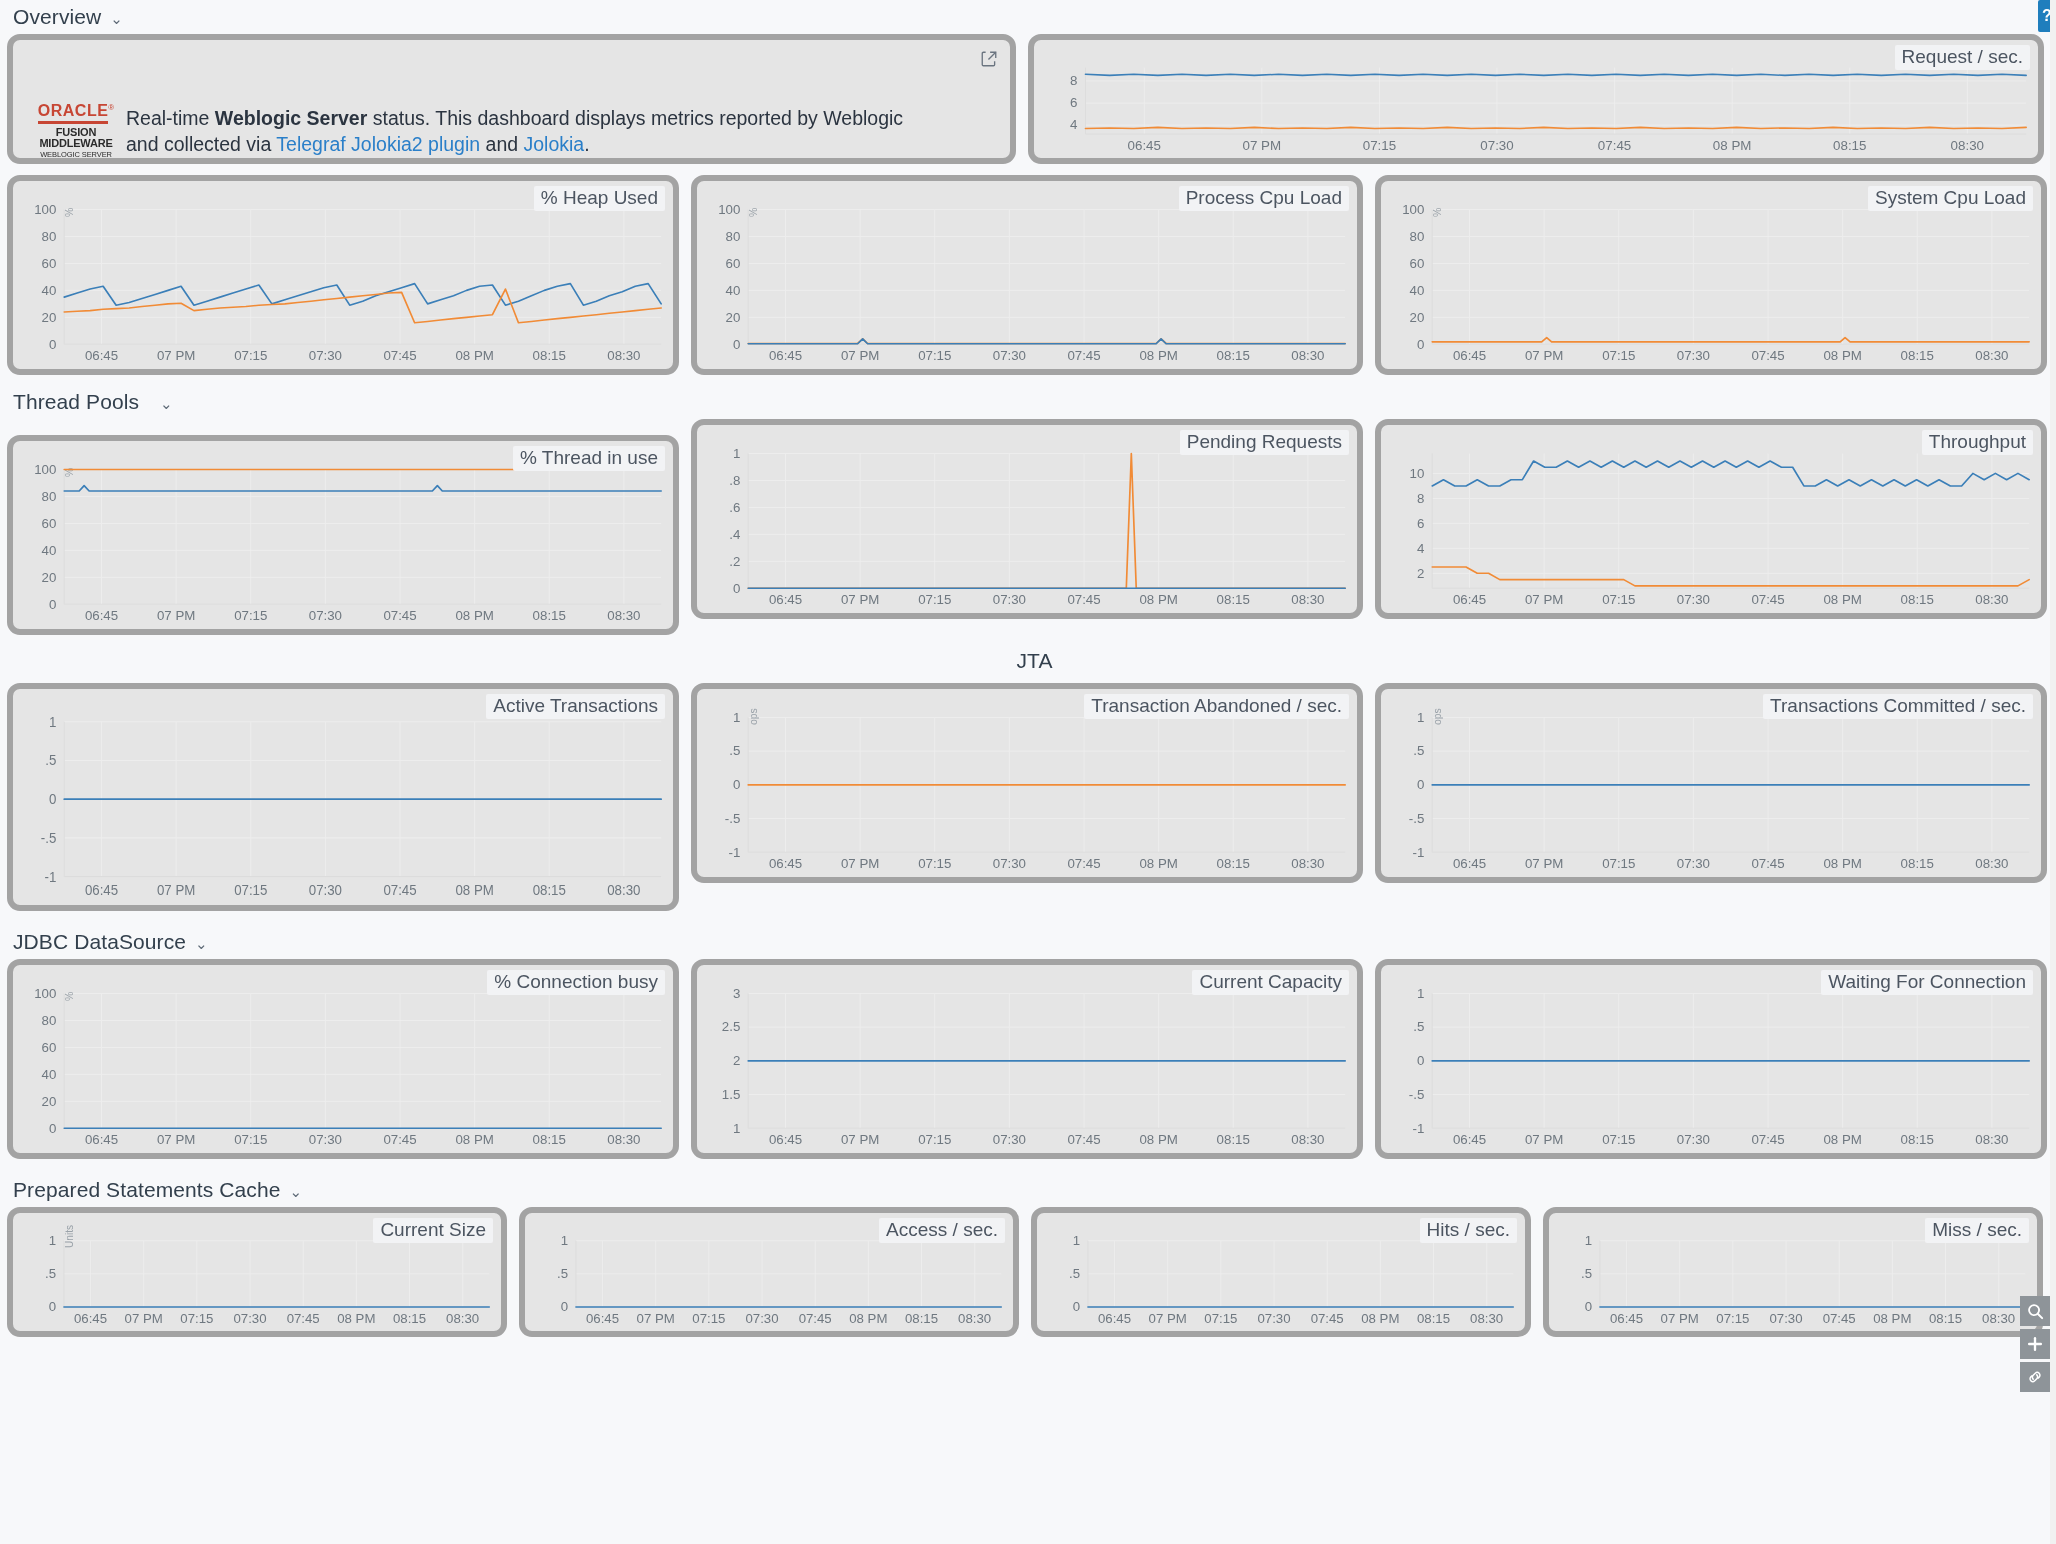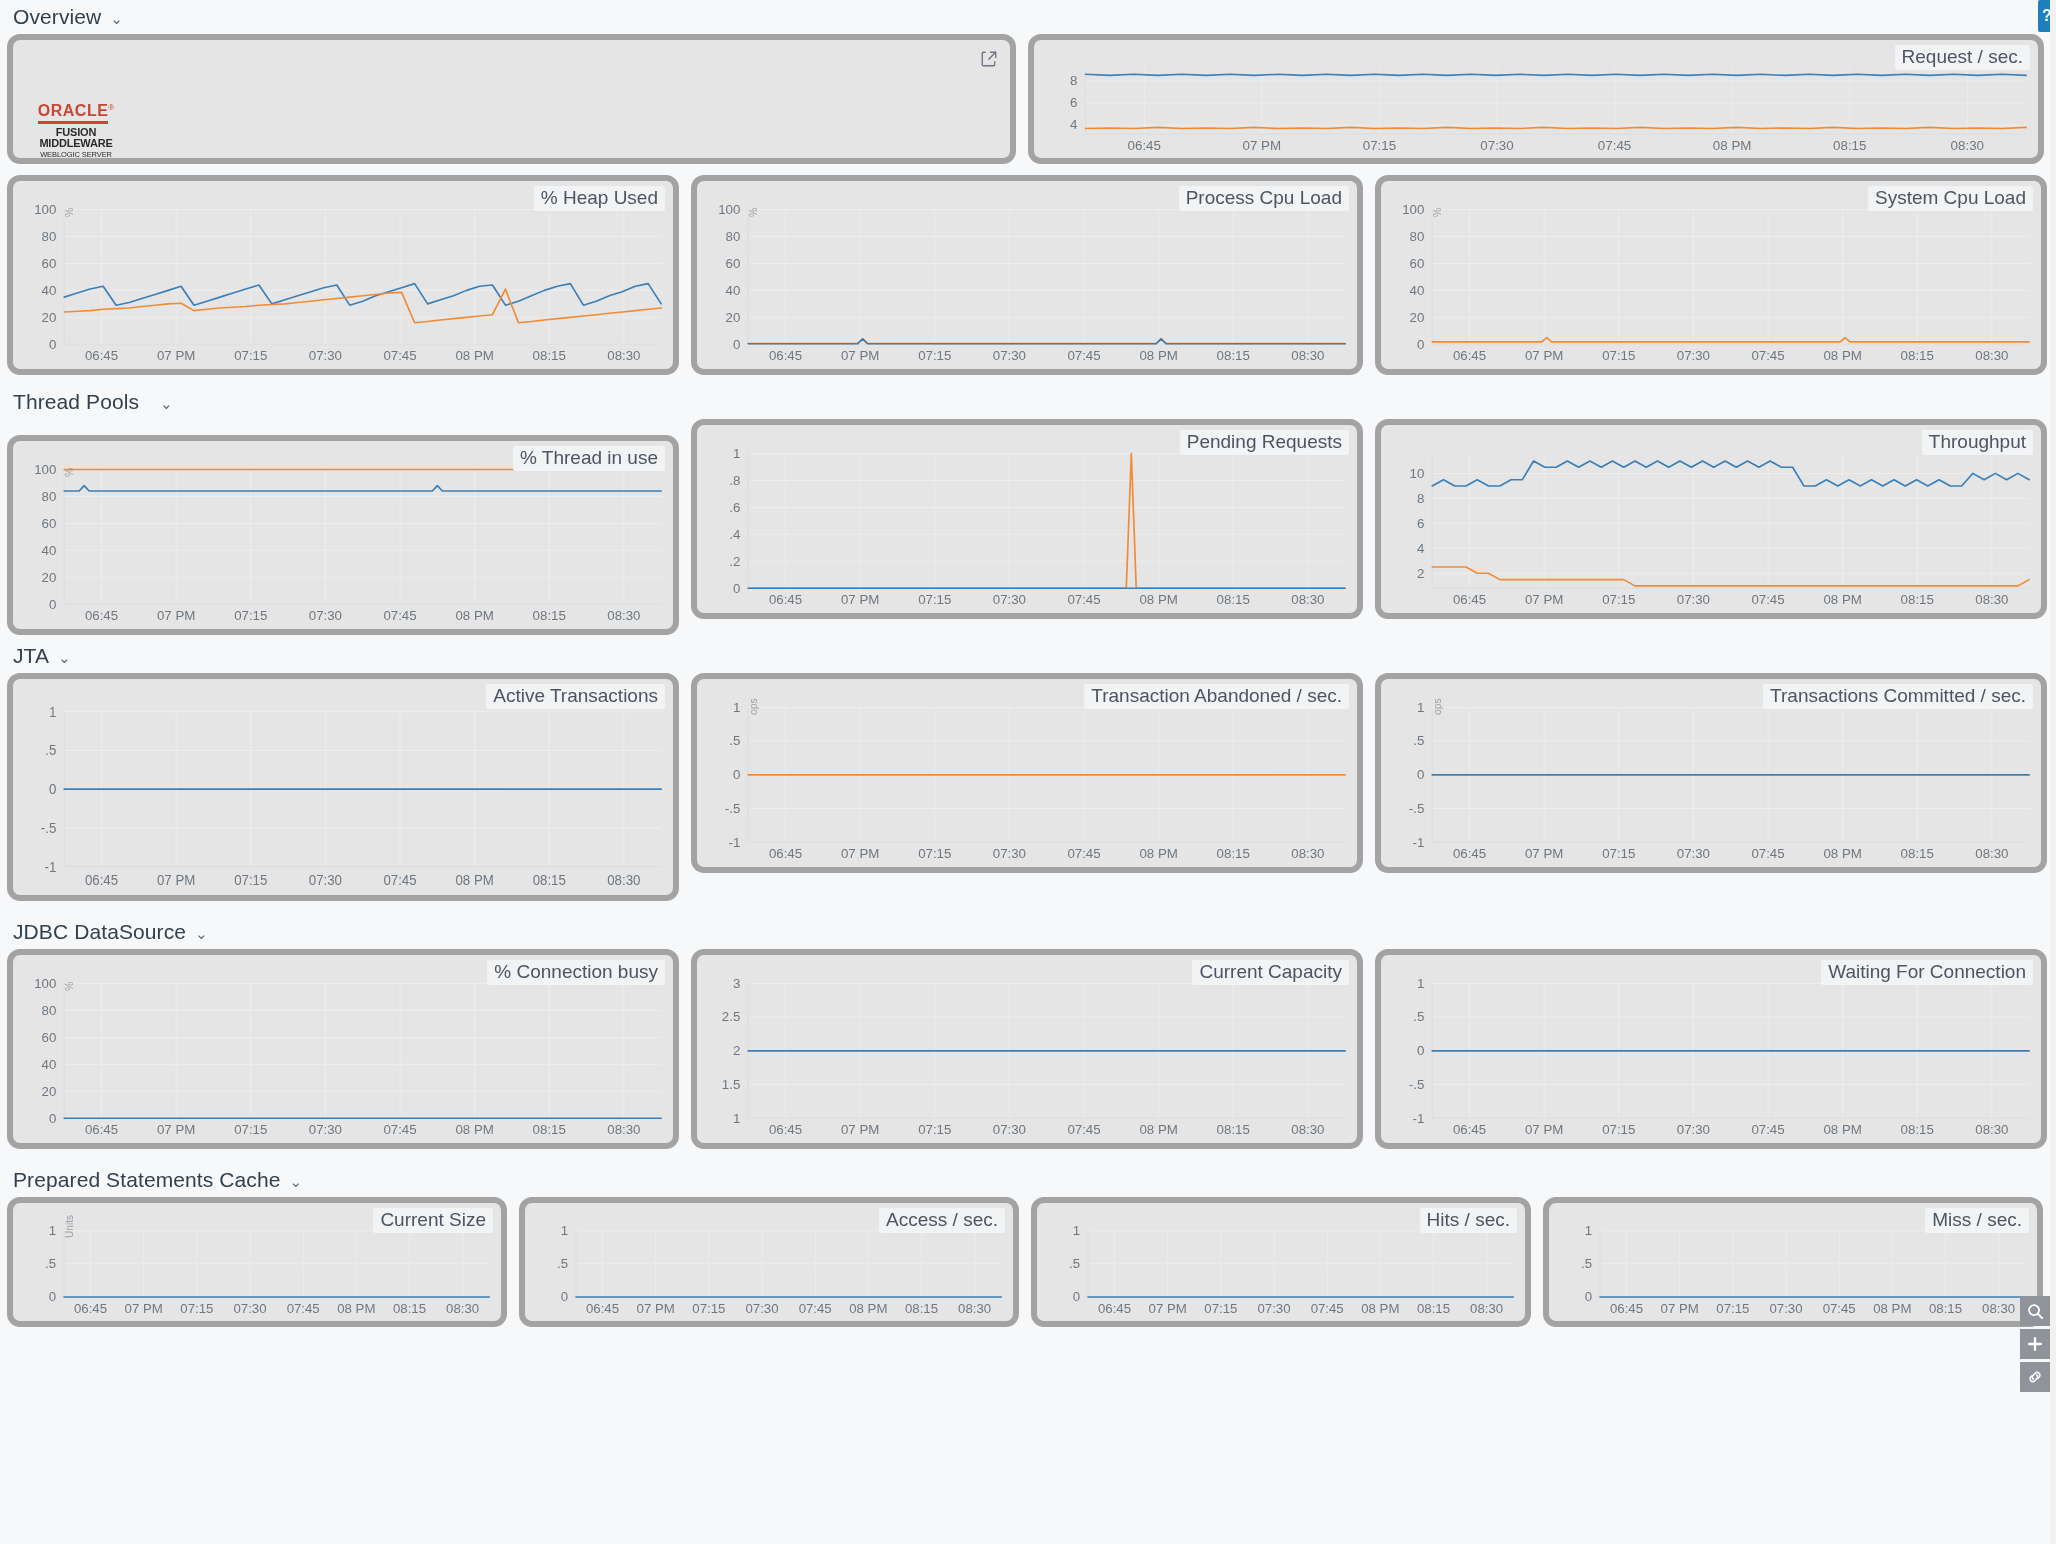--- a/index.html
+++ b/index.html
@@ -137,20 +137,21 @@
           <path d="M5 2 H3 a1 1 0 0 0 -1 1 V13 a1 1 0 0 0 1 1 H12 a1 1 0 0 0 1 -1 V10" fill="none" stroke="currentColor" stroke-width="1.2"></path>
           <path d="M9 2 H14 V7" fill="none" stroke="currentColor" stroke-width="1.2"></path>
           <path d="M14 2 L7.5 8.5" fill="none" stroke="currentColor" stroke-width="1.2"></path>
         </svg>
         <div class="text-inner">
           <div class="oracle-logo">
             <span class="o-word">ORACLE</span><span class="o-sup">®</span>
             <span class="o-fm">FUSION MIDDLEWARE</span>
             <span class="o-ws">WEBLOGIC SERVER</span>
           </div>
+          <div class="text-body"><span>Real-time </span><b>Weblogic Server</b><span> status. This dashboard displays metrics reported by Weblogic and collected via </span><a href="#">Telegraf Jolokia2 plugin</a><span> and </span><a href="#">Jolokia</a><span>.</span></div>
         </div>
       </div>
 
       <div class="panel" style="width:1016px;height:130px;">
         <div class="panel-title">Request / sec.</div>
         <div class="chart-wrap">
             <svg class="chart-svg" viewBox="0 0 1014 128" preserveAspectRatio="none">
               <line x1="52" y1="92.4" x2="1002" y2="92.4" class="gridline"></line>
               <text x="44" y="96.9" text-anchor="end" class="ytick">4</text>
               <line x1="52" y1="68.4" x2="1002" y2="68.4" class="gridline"></line>
@@ -425,21 +426,21 @@
               <line x1="52" y1="30" x2="52" y2="172" class="axisline"></line>
               <path d="M52.0 64.2 L63.4 57.6 L74.9 64.2 L86.3 64.2 L97.7 57.6 L109.2 64.2 L120.6 64.2 L132.0 57.6 L143.5 57.6 L154.9 37.9 L166.3 44.5 L177.8 44.5 L189.2 37.9 L200.6 44.5 L212.1 37.9 L223.5 44.5 L234.9 37.9 L246.4 44.5 L257.8 37.9 L269.2 44.5 L280.7 37.9 L292.1 44.5 L303.5 37.9 L315.0 44.5 L326.4 37.9 L337.8 44.5 L349.3 37.9 L360.7 44.5 L372.2 37.9 L383.6 44.5 L395.0 37.9 L406.5 44.5 L417.9 44.5 L429.3 64.2 L440.8 64.2 L452.2 57.6 L463.6 64.2 L475.1 57.6 L486.5 64.2 L497.9 57.6 L509.4 64.2 L520.8 57.6 L532.2 64.2 L543.7 57.6 L555.1 64.2 L566.5 57.6 L578.0 64.2 L589.4 64.2 L600.8 51.0 L612.3 57.6 L623.7 51.0 L635.1 57.6 L646.6 51.0 L658.0 57.6" fill="none" stroke="#3b7fb8" stroke-width="1.7" stroke-linejoin="round" stroke-linecap="round"></path>
               <path d="M52.0 149.6 L63.4 149.6 L74.9 149.6 L86.3 149.6 L97.7 156.2 L109.2 156.2 L120.6 162.8 L132.0 162.8 L143.5 162.8 L154.9 162.8 L166.3 162.8 L177.8 162.8 L189.2 162.8 L200.6 162.8 L212.1 162.8 L223.5 162.8 L234.9 162.8 L246.4 162.8 L257.8 169.4 L269.2 169.4 L280.7 169.4 L292.1 169.4 L303.5 169.4 L315.0 169.4 L326.4 169.4 L337.8 169.4 L349.3 169.4 L360.7 169.4 L372.2 169.4 L383.6 169.4 L395.0 169.4 L406.5 169.4 L417.9 169.4 L429.3 169.4 L440.8 169.4 L452.2 169.4 L463.6 169.4 L475.1 169.4 L486.5 169.4 L497.9 169.4 L509.4 169.4 L520.8 169.4 L532.2 169.4 L543.7 169.4 L555.1 169.4 L566.5 169.4 L578.0 169.4 L589.4 169.4 L600.8 169.4 L612.3 169.4 L623.7 169.4 L635.1 169.4 L646.6 169.4 L658.0 162.8" fill="none" stroke="#f18b36" stroke-width="1.7" stroke-linejoin="round" stroke-linecap="round"></path>
             </svg>
           </div>
       </div>
     </div>
   </div>
 
   <div class="row-band">
-    <div class="row-header" style="margin-top:4px;">
+    <div class="row-header" style="margin-top:14px;flex-direction:column;">
       <span>JTA</span>
       <span class="caret">⌄</span>
     </div>
     <div class="panel-row">
       <div class="panel" style="width:672px;height:228px;">
         <div class="panel-title">Active Transactions</div>
         <div class="chart-wrap">
             <svg class="chart-svg" viewBox="0 0 670 198" preserveAspectRatio="none">
               <line x1="52" y1="172" x2="658" y2="172" class="gridline"></line>
               <text x="44" y="176.5" text-anchor="end" class="ytick">-1</text>

